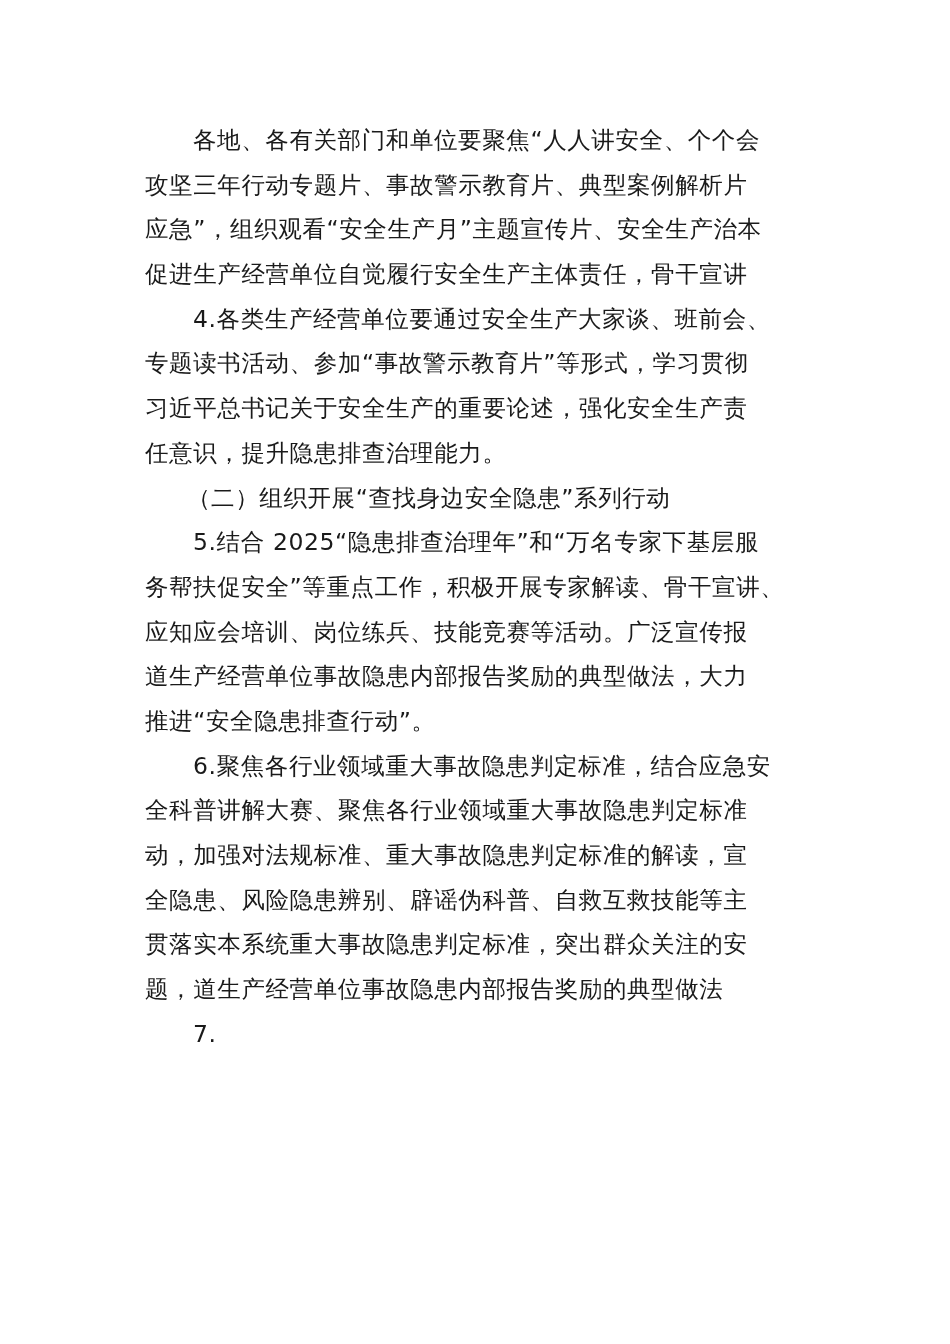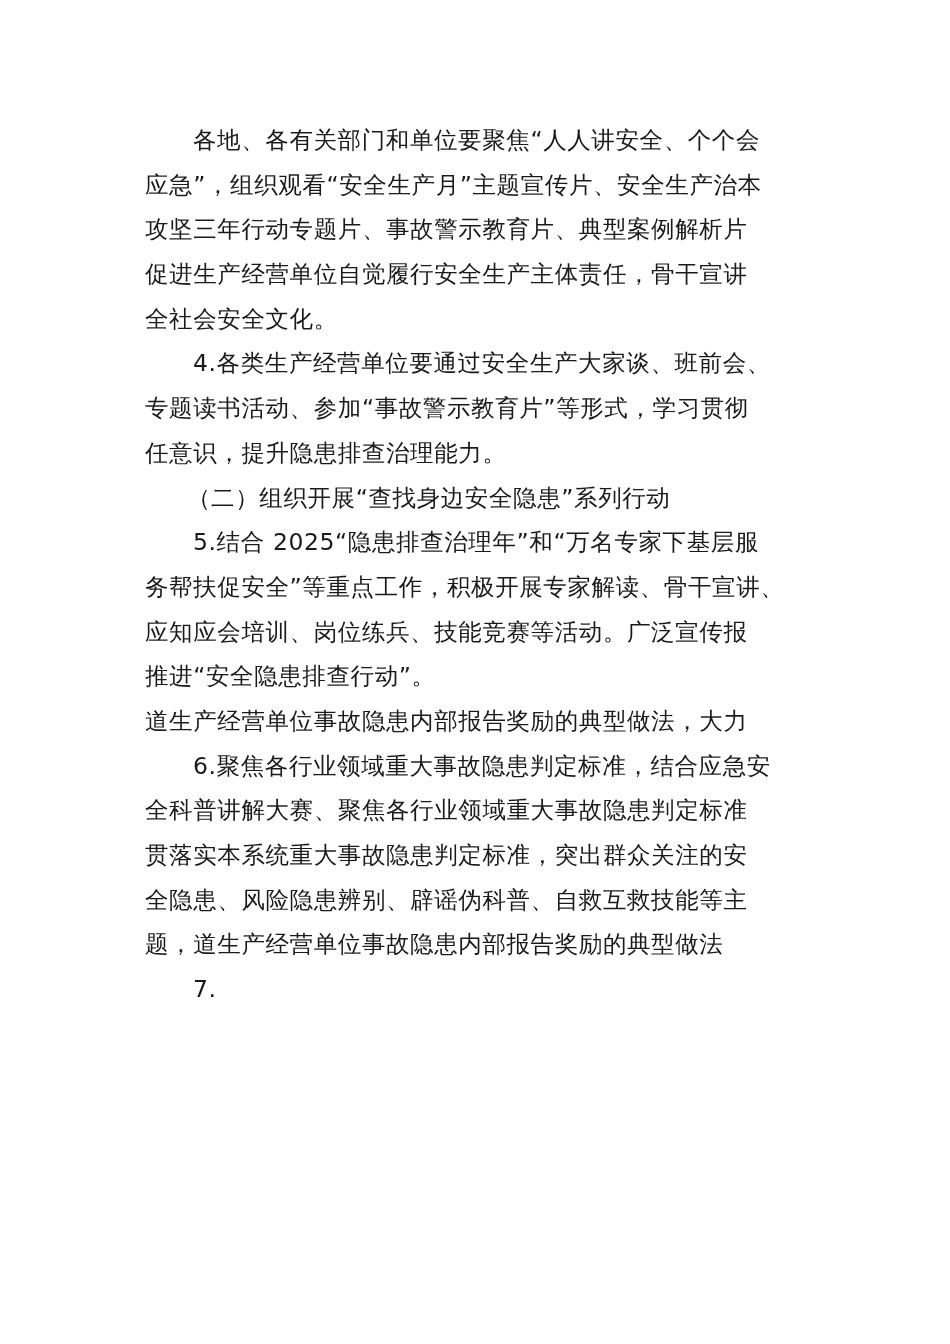--- a/index.html
+++ b/index.html
@@ -44,49 +44,50 @@
   }
 </style>
 </head>
 <body>
 
 <div class="page">
   <div class="content">
 
     <div>
       <div class="line indent">各地、各有关部门和单位要聚焦“人人讲安全、个个会</div>
+      <div class="line">攻坚三年行动专题片、事故警示教育片、典型案例解析片</div>
       <div class="line">应急”，组织观看“安全生产月”主题宣传片、安全生产治本</div>
-      <div class="line">攻坚三年行动专题片、事故警示教育片、典型案例解析片</div>
       <div class="line">促进生产经营单位自觉履行安全生产主体责任，骨干宣讲</div>
-      <div class="line">全社会安全文化。</div>
     </div>
 
     <div>
       <div class="line indent">4.各类生产经营单位要通过安全生产大家谈、班前会、</div>
       <div class="line">专题读书活动、参加“事故警示教育片”等形式，学习贯彻</div>
+      <div class="line">习近平总书记关于安全生产的重要论述，强化安全生产责</div>
       <div class="line">任意识，提升隐患排查治理能力。</div>
     </div>
 
     <div>
       <div class="line indent-h">（二）组织开展“查找身边安全隐患”系列行动</div>
     </div>
 
     <div>
       <div class="line indent">5.结合 2025“隐患排查治理年”和“万名专家下基层服</div>
       <div class="line">务帮扶促安全”等重点工作，积极开展专家解读、骨干宣讲、</div>
       <div class="line">应知应会培训、岗位练兵、技能竞赛等活动。广泛宣传报</div>
+      <div class="line">道生产经营单位事故隐患内部报告奖励的典型做法，大力</div>
       <div class="line">推进“安全隐患排查行动”。</div>
-      <div class="line">道生产经营单位事故隐患内部报告奖励的典型做法，大力</div>
     </div>
 
     <div>
       <div class="line indent">6.聚焦各行业领域重大事故隐患判定标准，结合应急安</div>
       <div class="line">全科普讲解大赛、聚焦各行业领域重大事故隐患判定标准</div>
+      <div class="line">动，加强对法规标准、重大事故隐患判定标准的解读，宣</div>
+      <div class="line">全隐患、风险隐患辨别、辟谣伪科普、自救互救技能等主</div>
       <div class="line">贯落实本系统重大事故隐患判定标准，突出群众关注的安</div>
-      <div class="line">全隐患、风险隐患辨别、辟谣伪科普、自救互救技能等主</div>
       <div class="line">题，道生产经营单位事故隐患内部报告奖励的典型做法</div>
     </div>
 
     <div>
       <div class="line indent">7.</div>
     </div>
 
   </div>
 </div>
 

